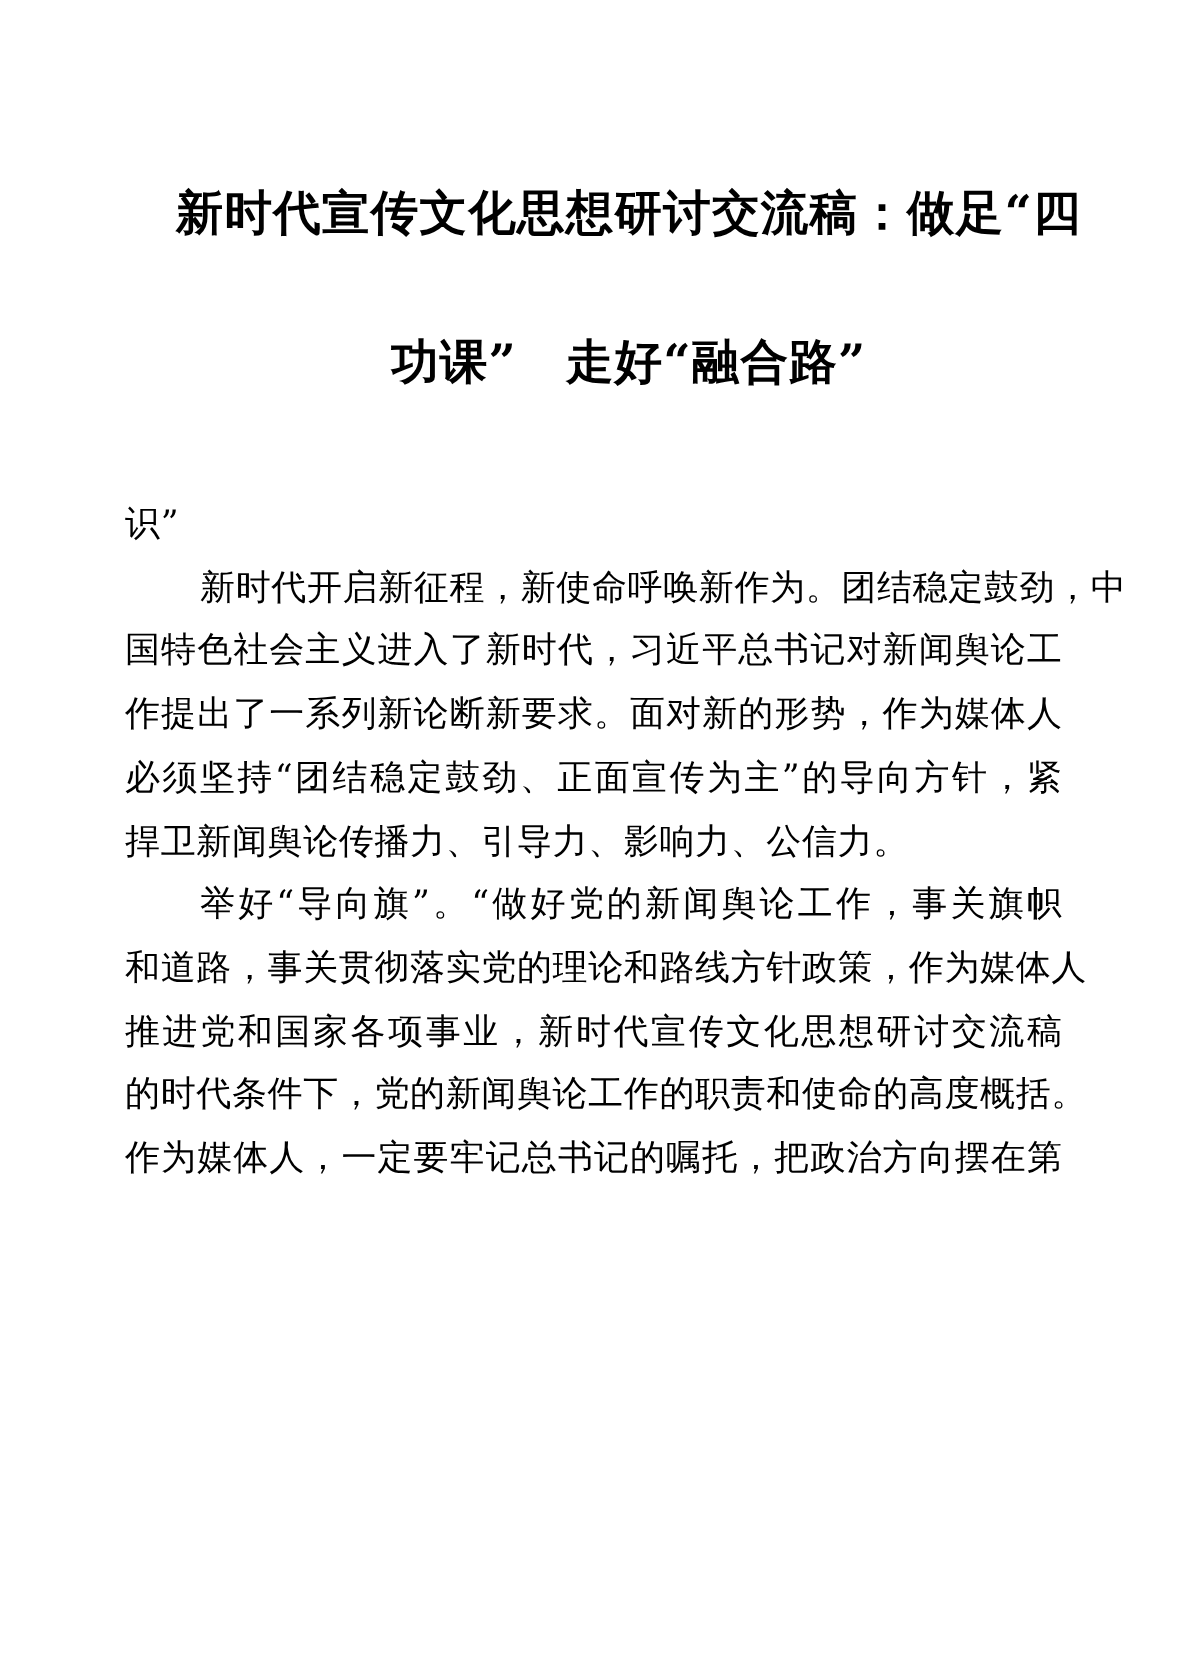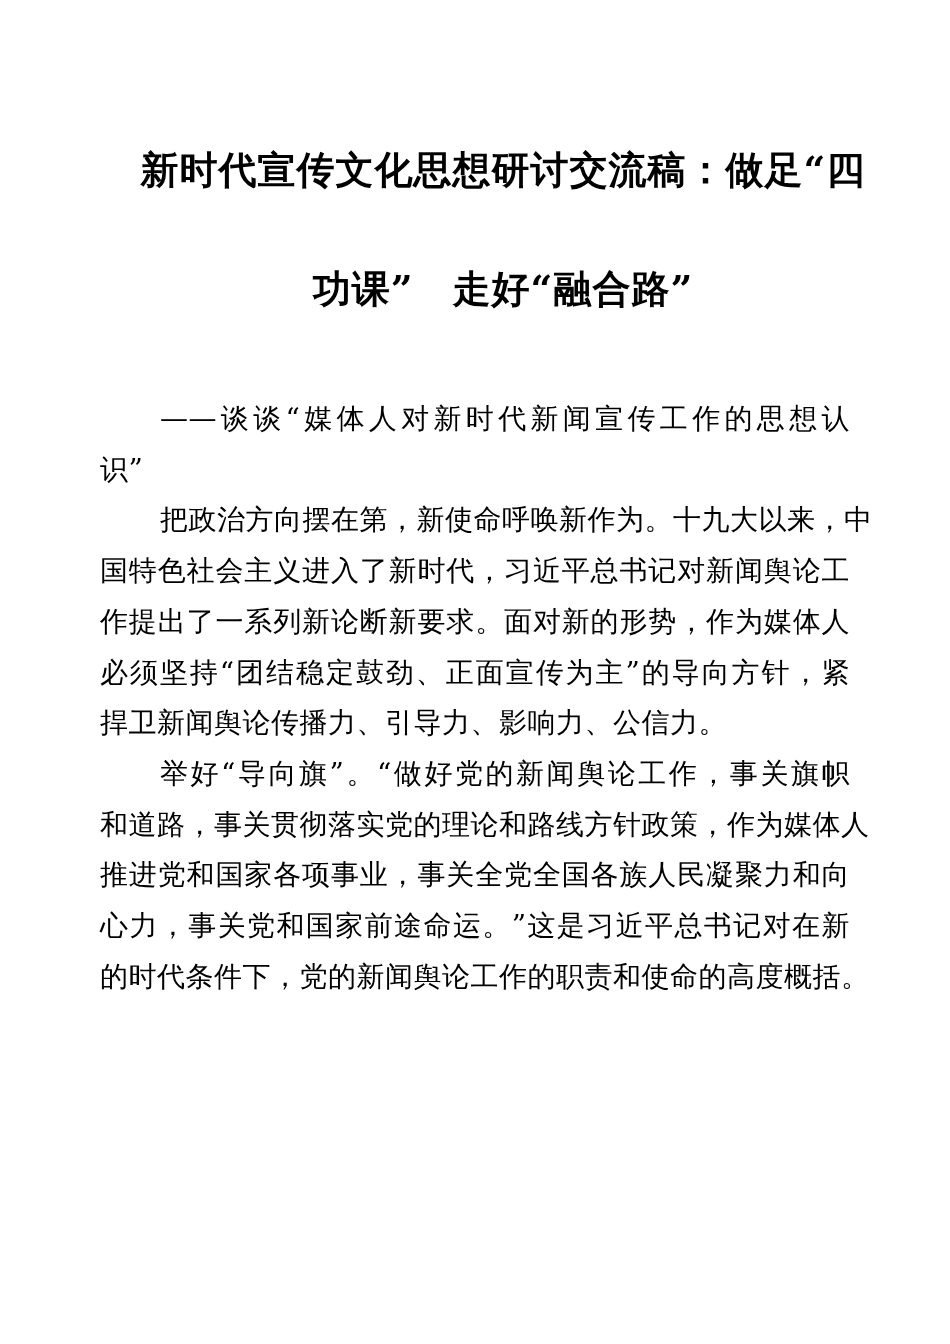--- a/index.html
+++ b/index.html
@@ -39,26 +39,25 @@
 </style>
 </head>
 <body>
 
 <div class="page">
   <h1 class="doc-title">
     <div class="title-line">新时代宣传文化思想研讨交流稿：做足“四</div>
     <div class="title-line">功课”　走好“融合路”</div>
   </h1>
   <div class="doc-body">
-      <div class="body-line indent">——谈谈“媒体人对新时代新闻宣传工作的思想认</div>
       <div class="body-line para-end">识”</div>
-      <div class="body-line indent">把政治方向摆在第，新使命呼唤新作为。十九大以来，中</div>
+      <div class="body-line indent">新时代开启新征程，新使命呼唤新作为。团结稳定鼓劲，中</div>
       <div class="body-line">国特色社会主义进入了新时代，习近平总书记对新闻舆论工</div>
       <div class="body-line">作提出了一系列新论断新要求。面对新的形势，作为媒体人</div>
       <div class="body-line">必须坚持“团结稳定鼓劲、正面宣传为主”的导向方针，紧</div>
       <div class="body-line para-end">捍卫新闻舆论传播力、引导力、影响力、公信力。</div>
       <div class="body-line indent">举好“导向旗”。“做好党的新闻舆论工作，事关旗帜</div>
       <div class="body-line">和道路，事关贯彻落实党的理论和路线方针政策，作为媒体人</div>
-      <div class="body-line">推进党和国家各项事业，事关全党全国各族人民凝聚力和向</div>
-      <div class="body-line">心力，事关党和国家前途命运。”这是习近平总书记对在新</div>
+      <div class="body-line">推进党和国家各项事业，新时代宣传文化思想研讨交流稿</div>
       <div class="body-line">的时代条件下，党的新闻舆论工作的职责和使命的高度概括。</div>
+      <div class="body-line">作为媒体人，一定要牢记总书记的嘱托，把政治方向摆在第</div>
     </div>
 </div>
 
 </body></html>

